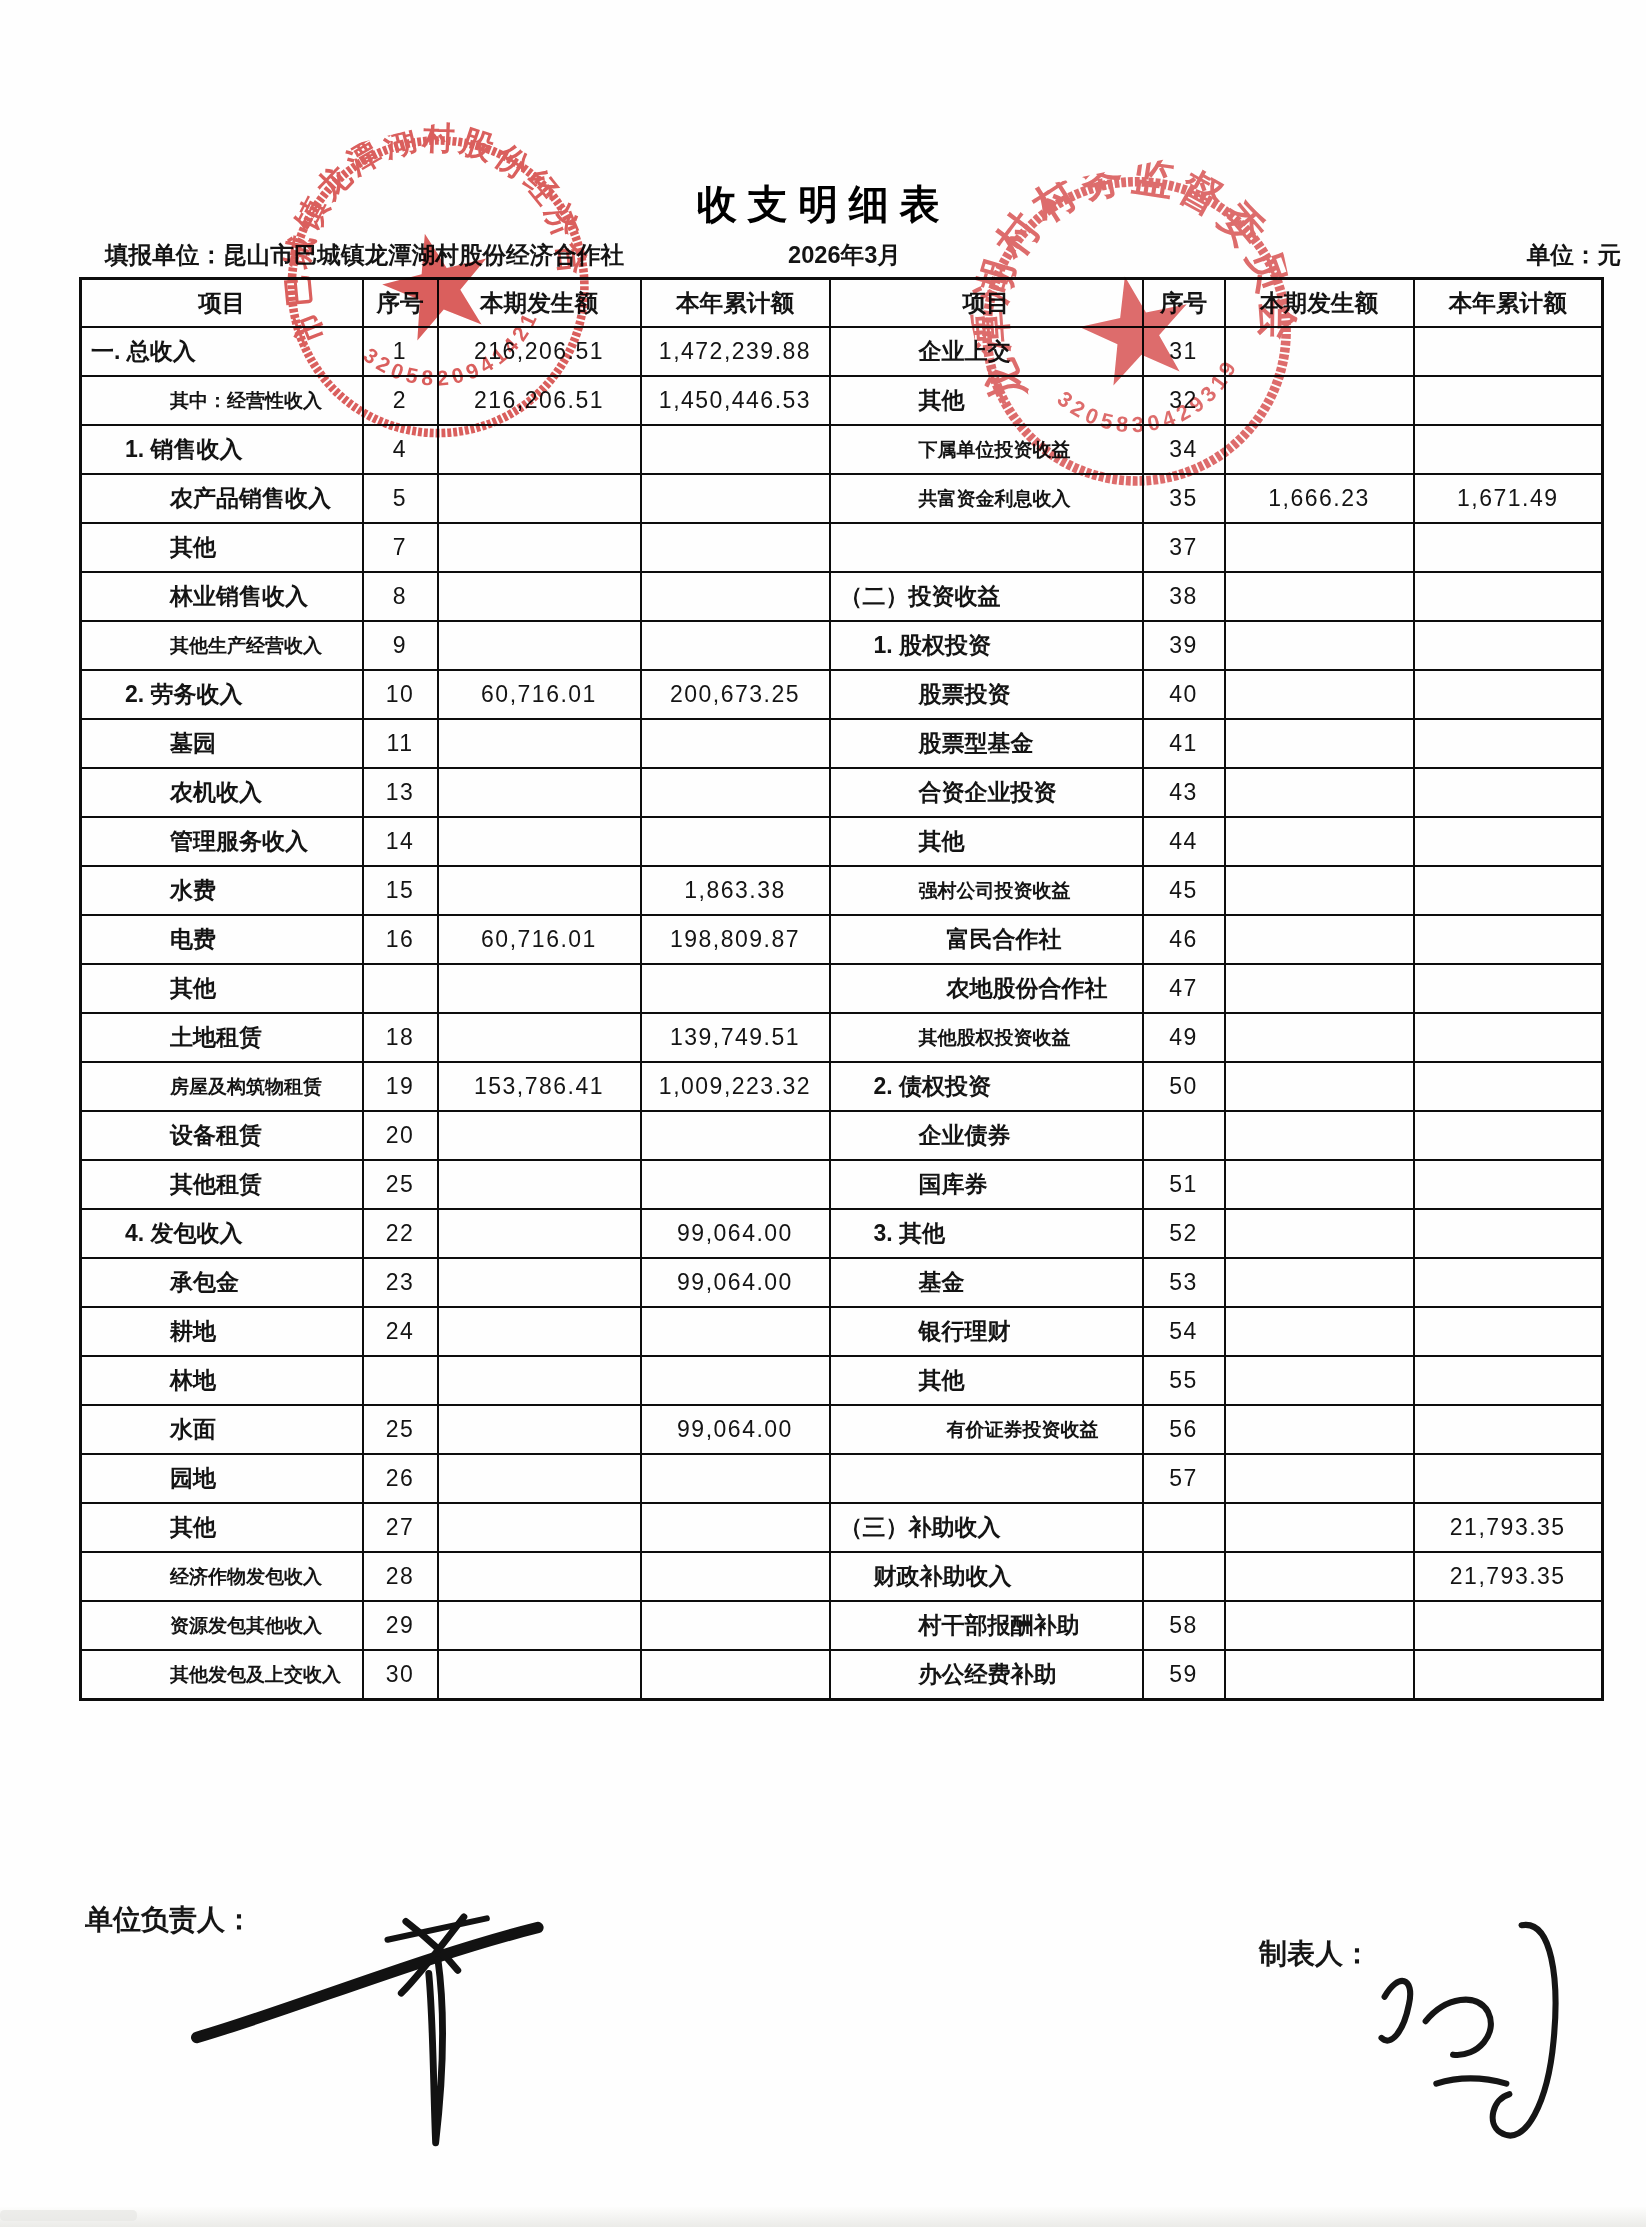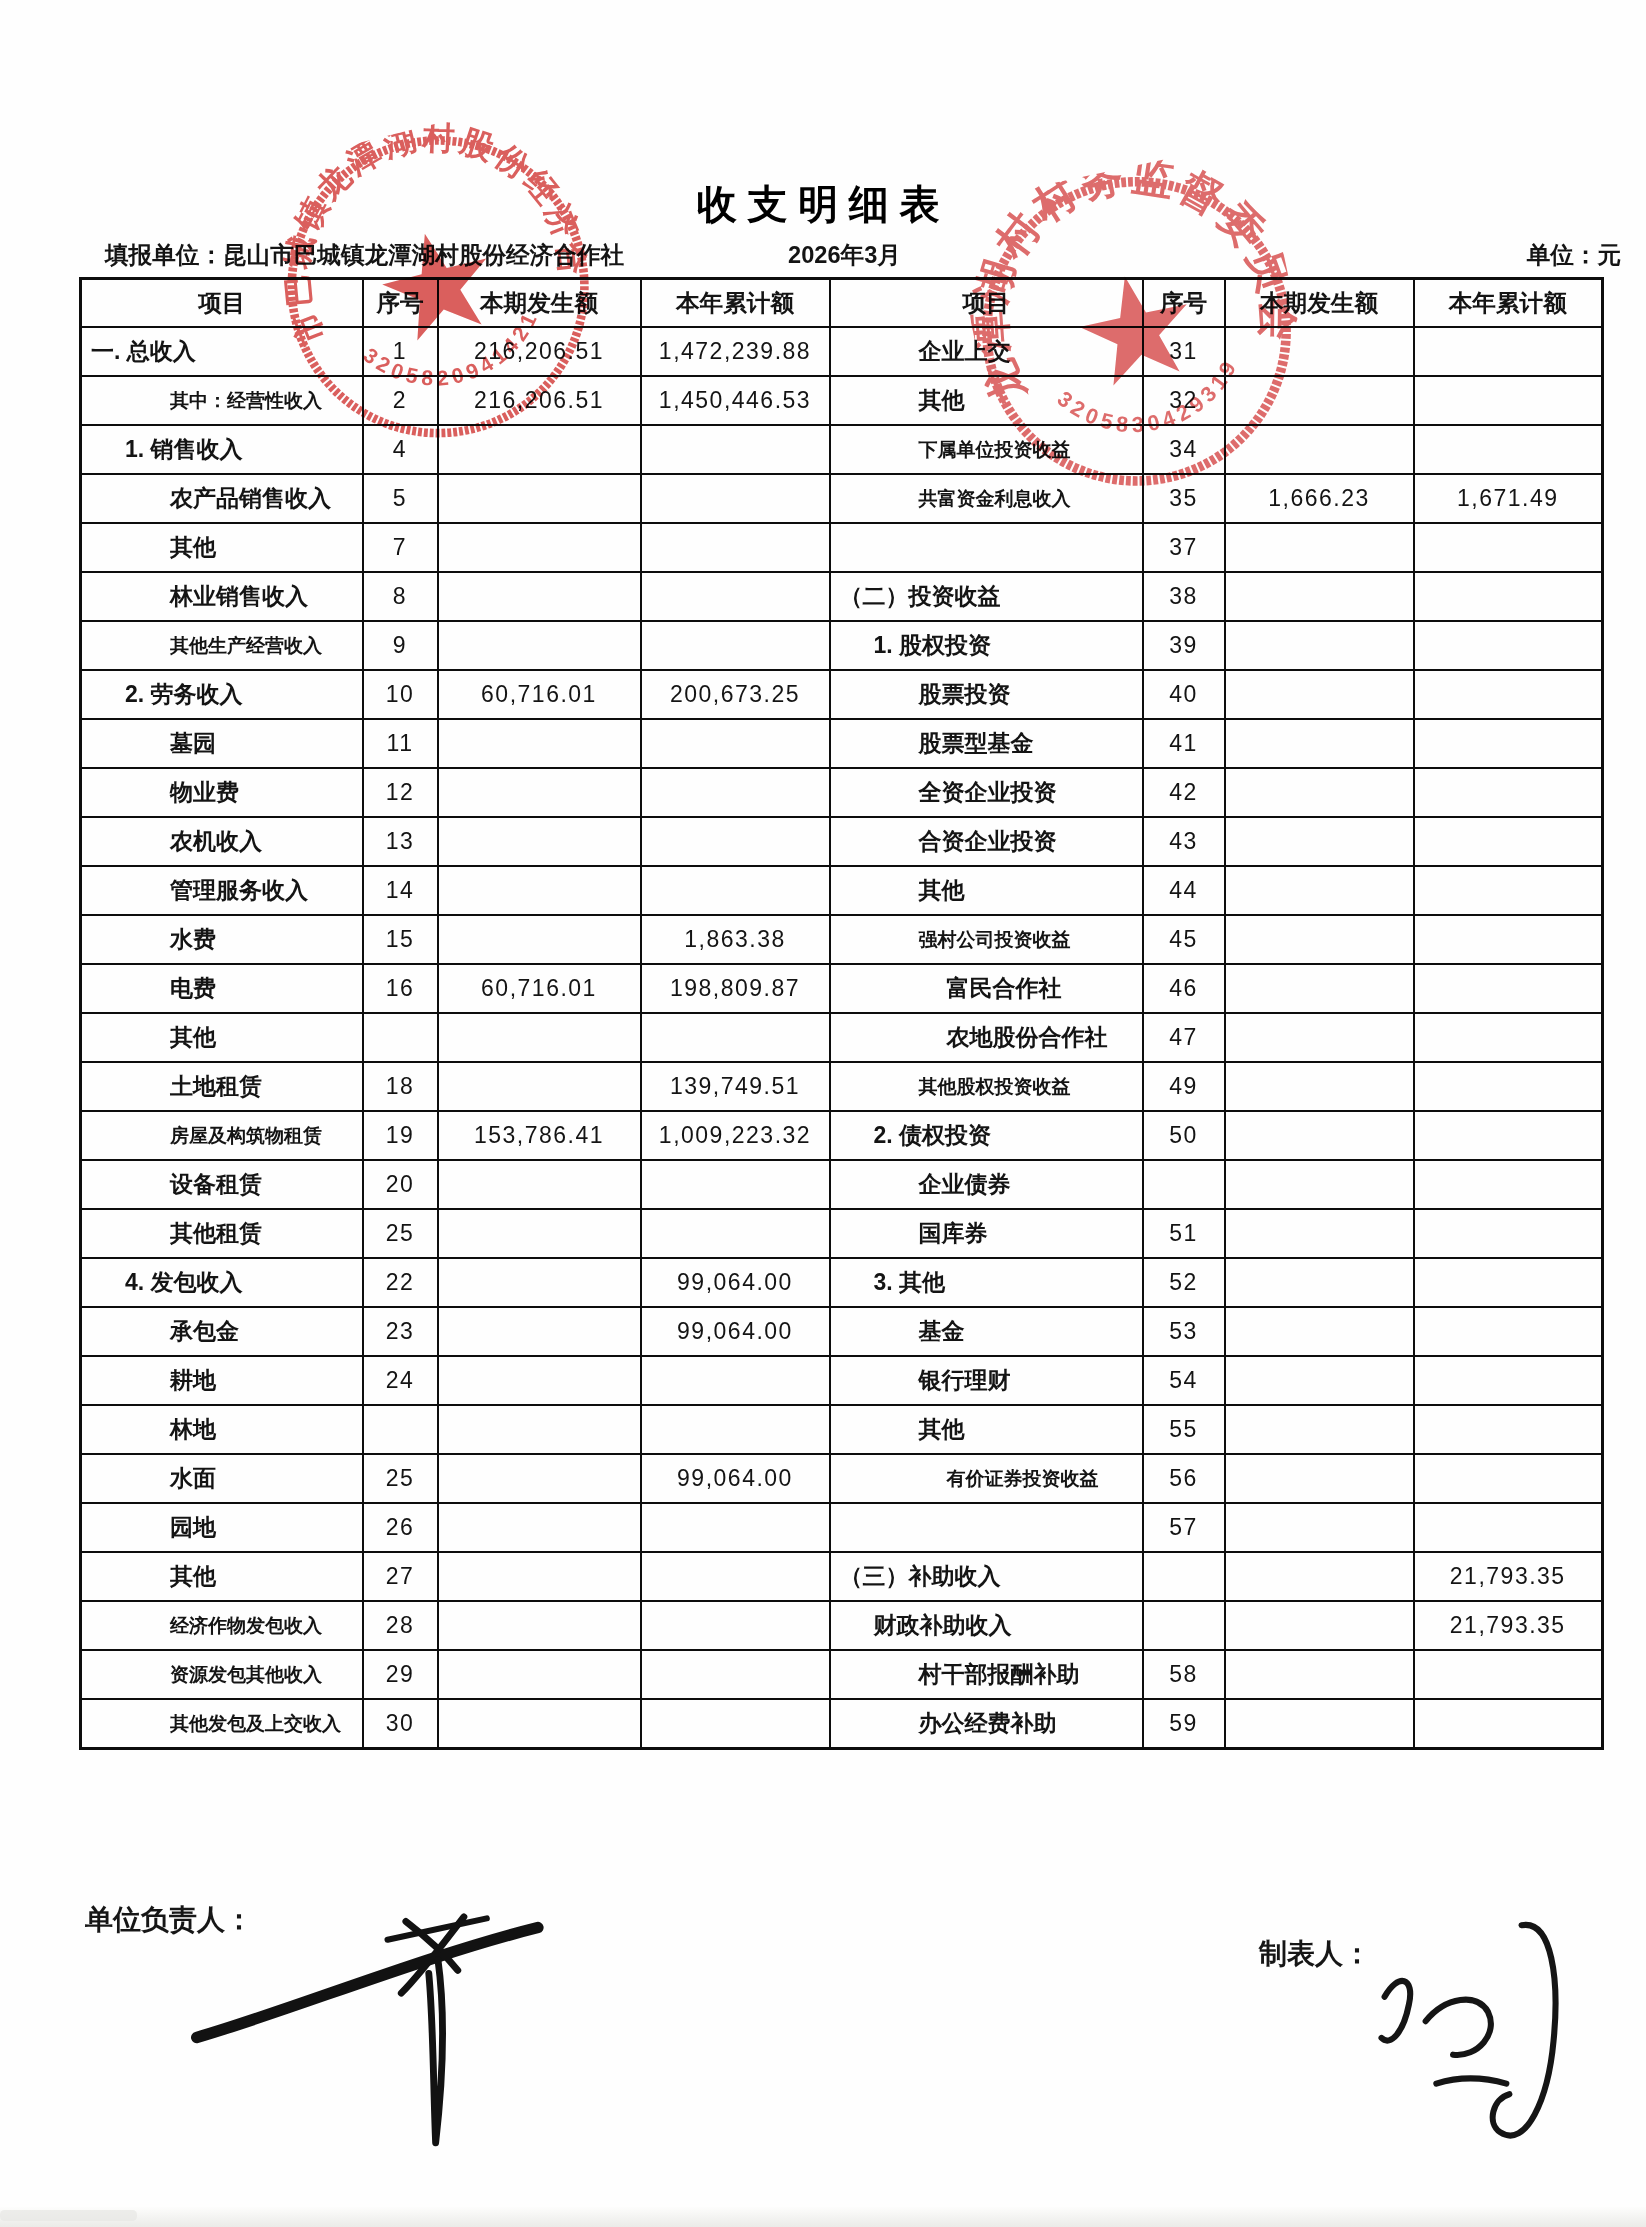--- a/index.html
+++ b/index.html
@@ -167,30 +167,20 @@
           <td class="item ind2">墓园</td>
           <td class="num">11</td>
           <td class="num"></td>
           <td class="num"></td>
           <td class="item ind2">股票型基金</td>
           <td class="num">41</td>
           <td class="num"></td>
           <td class="num"></td>
         </tr>
         <tr>
-          <td class="item ind2">物业费</td>
-          <td class="num">12</td>
-          <td class="num"></td>
-          <td class="num"></td>
-          <td class="item ind2">全资企业投资</td>
-          <td class="num">42</td>
-          <td class="num"></td>
-          <td class="num"></td>
-        </tr>
-        <tr>
           <td class="item ind2">农机收入</td>
           <td class="num">13</td>
           <td class="num"></td>
           <td class="num"></td>
           <td class="item ind2">合资企业投资</td>
           <td class="num">43</td>
           <td class="num"></td>
           <td class="num"></td>
         </tr>
         <tr>

